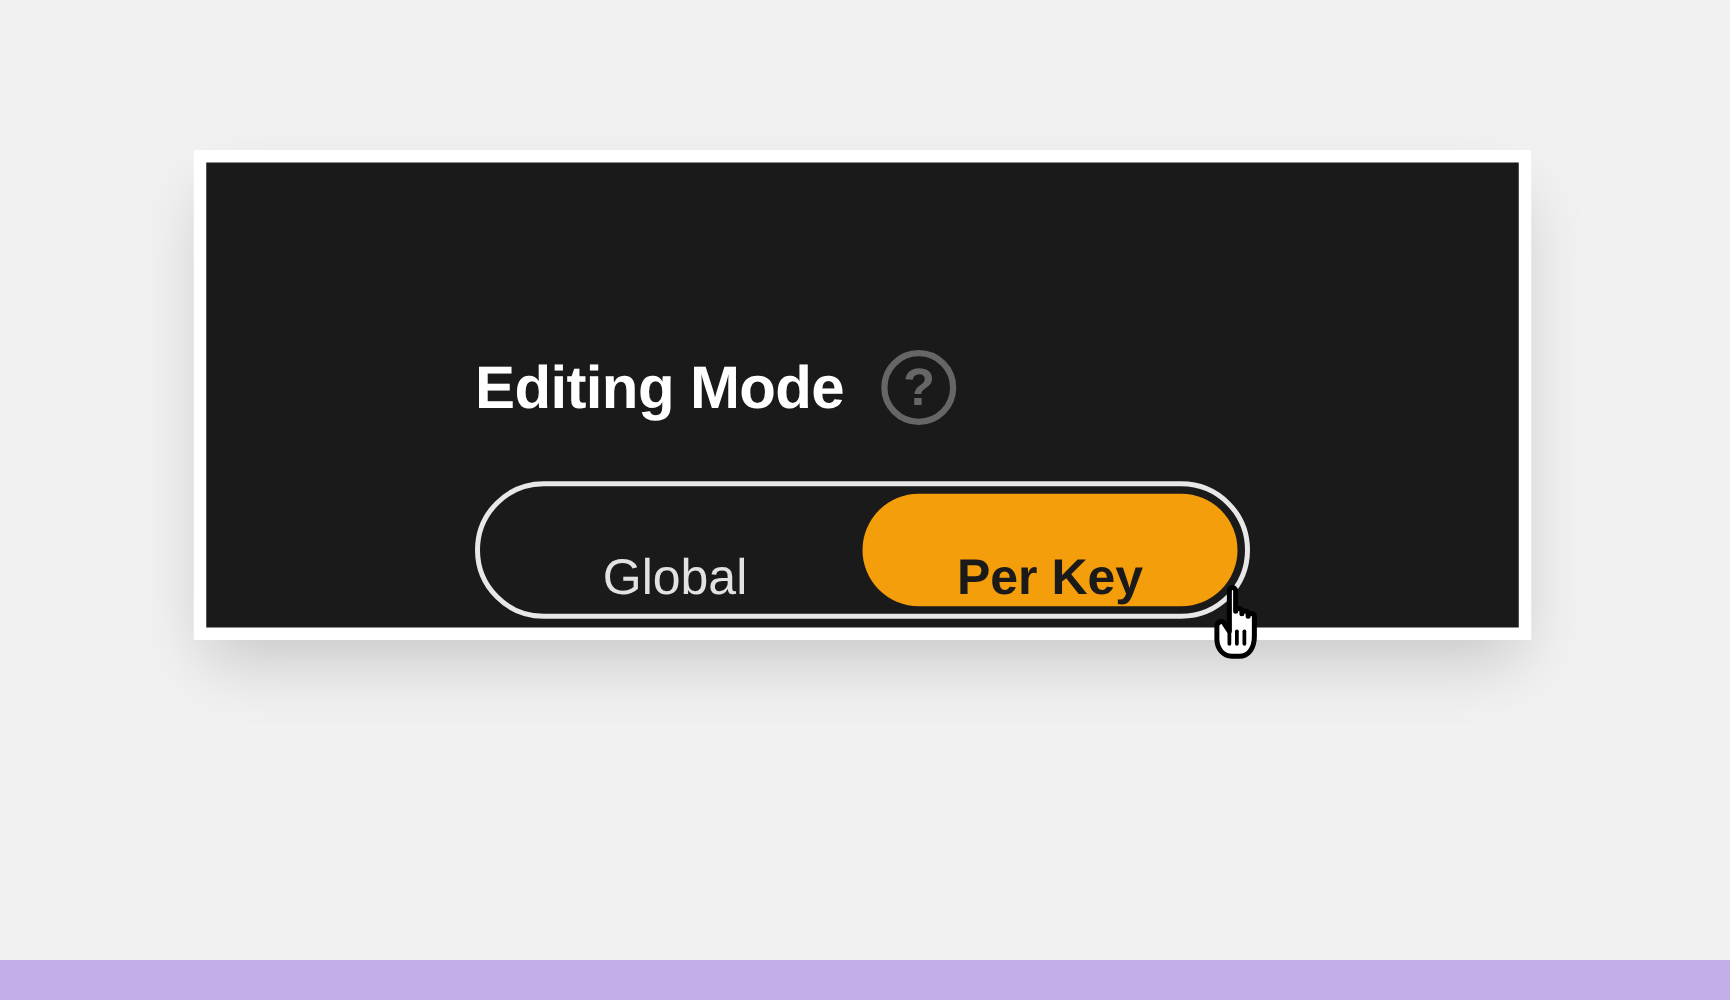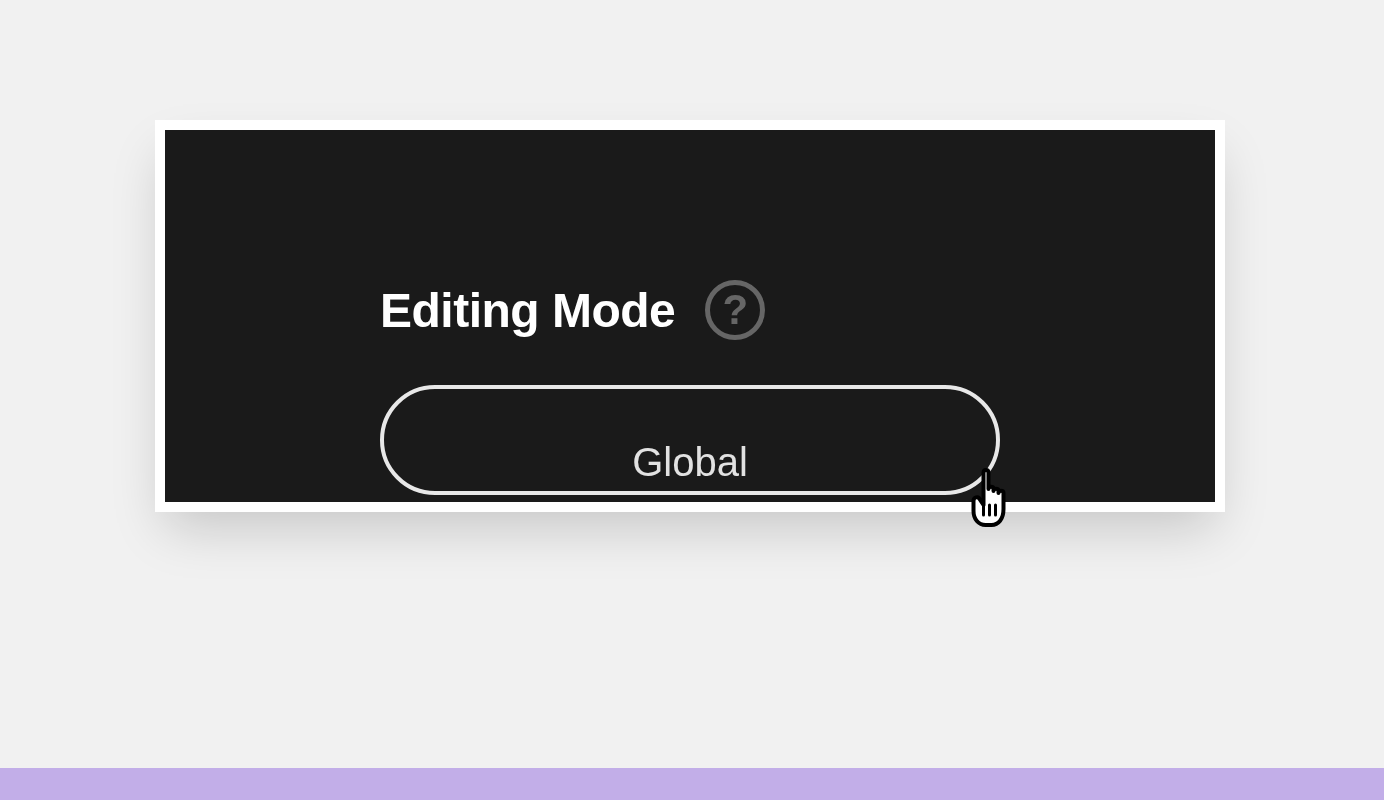--- a/index.html
+++ b/index.html
@@ -113,20 +113,23 @@
         <div class="title">Editing Mode</div>
         <div class="help-circle">
           <span>?</span>
         </div>
       </div>
 
       <div class="toggle-container">
         <div class="toggle-option inactive">
           <span>Global</span>
         </div>
+        <div class="toggle-option active">
+          <span>Per Key</span>
+        </div>
 
         <svg class="cursor-icon" viewBox="0 0 60 70">
           <path d="M 20 12
                    C 20 8 25 8 25 12
                    L 25 28
                    C 25 25 30 25 30 28
                    L 30 30
                    C 30 27 35 27 35 30
                    L 35 32
                    C 35 29 40 29 40 32

